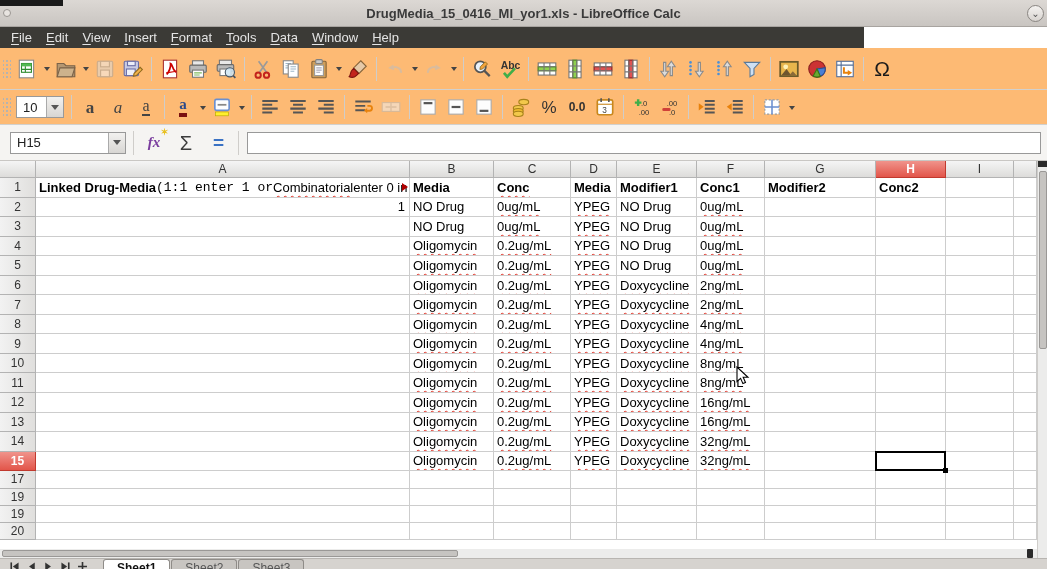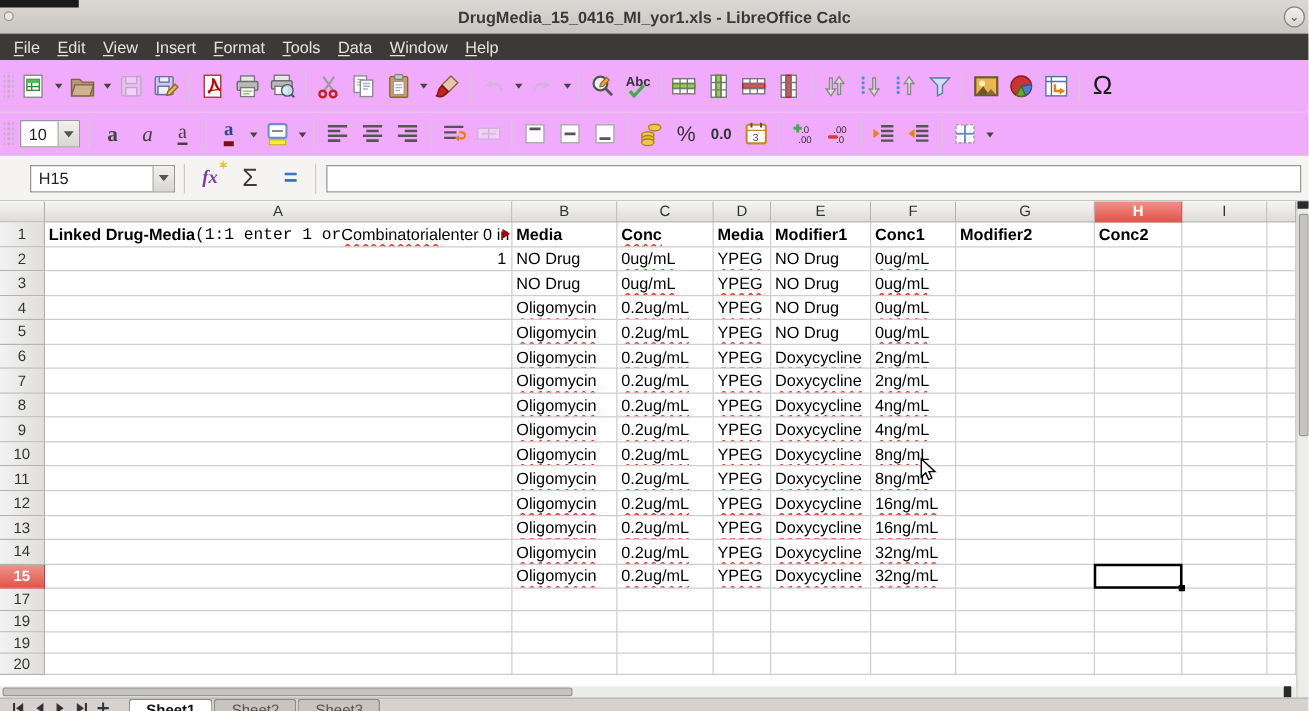--- a/index.html
+++ b/index.html
@@ -13,27 +13,27 @@
     background:linear-gradient(#dcd8d4,#c9c5c1); border-bottom:1px solid #a8a4a0;
     display:flex; align-items:center; justify-content:center; }
   .titlebar .title { font-size:13px; font-weight:bold; color:#3a3a3a; }
   .win-circle { position:absolute; left:3px; top:9px; width:8px; height:8px; border-radius:50%;
     border:1px solid #9a9692; background:#e8e4e0; }
   .shade-btn { position:absolute; right:3px; top:5px; width:17px; height:17px; border-radius:50%;
     border:1px solid #8a8682; background:linear-gradient(#f4f2f0,#d8d4d0);
     display:flex; align-items:center; justify-content:center; font-size:10px; color:#555; }
 
   
-  .menubar { position:absolute; left:0; top:27px; width:1047px; height:21px; background:#3b3a36;
+  .menubar { position:absolute; left:0; top:27px; width:864px; height:21px; background:#3b3a36;
     display:flex; align-items:center; padding-left:4px; }
   .menu-item { color:#e4e4e4; font-size:13px; padding:2px 7px; cursor:default; }
   .menu-item u { text-decoration:underline; text-underline-offset:2px; }
 
   
-  .toolbar { position:absolute; left:0; width:1047px; background:#f0abfc; display:flex;
+  .toolbar { position:absolute; left:0; width:1047px; background:#fdba74; display:flex;
     align-items:center; border-bottom:1px solid #d2d0cd; }
   #tb1 { top:48px; height:42px; }
   #tb2 { top:90px; height:35px; }
   #fbar { position:absolute; left:0; top:125px; width:1047px; height:36px; background:#f5f4f2;
     border-bottom:1px solid #c9c7c4; display:flex; align-items:center; }
   .grip { width:8px; height:22px; margin:0 2px 0 3px;
     background-image:radial-gradient(circle, #b5b3b0 1px, transparent 1.2px);
     background-size:4px 4px; background-position:center; }
   .sep { width:1px; height:24px; background:#cfcdca; margin:0 4px; }
   .tbtn { display:flex; align-items:center; justify-content:center; min-width:26px; height:28px;
@@ -483,21 +483,21 @@
       <div class="tbtn">
         <svg width="22" height="22" viewBox="0 0 20 20">
           <rect x="3.5" y="3.5" width="13" height="13" fill="#fff" stroke="#9a9a9a" stroke-dasharray="2 1.5"></rect>
           <path d="M3.5 10h13M10 3.5v13" stroke="#6a8fd0" stroke-width="1.4"></path>
         </svg>
       </div>
       <span class="dd"></span>
     </div>
 
   <div id="fbar">
-    <div class="combo" style="width:116px; margin-left:24px;">
+    <div class="combo" style="width:116px; margin-left:10px;">
       <span class="val">H15</span>
       <span class="cbtn">
           <span class="arr"></span>
         </span>
     </div>
     <div class="sep"></div>
     <span id="fbar-icons" style="display:flex;align-items:center;">
         <div class="tbtn" style="min-width: 30px;">
           <span class="glyph g-fx">fx</span>
         </div>

